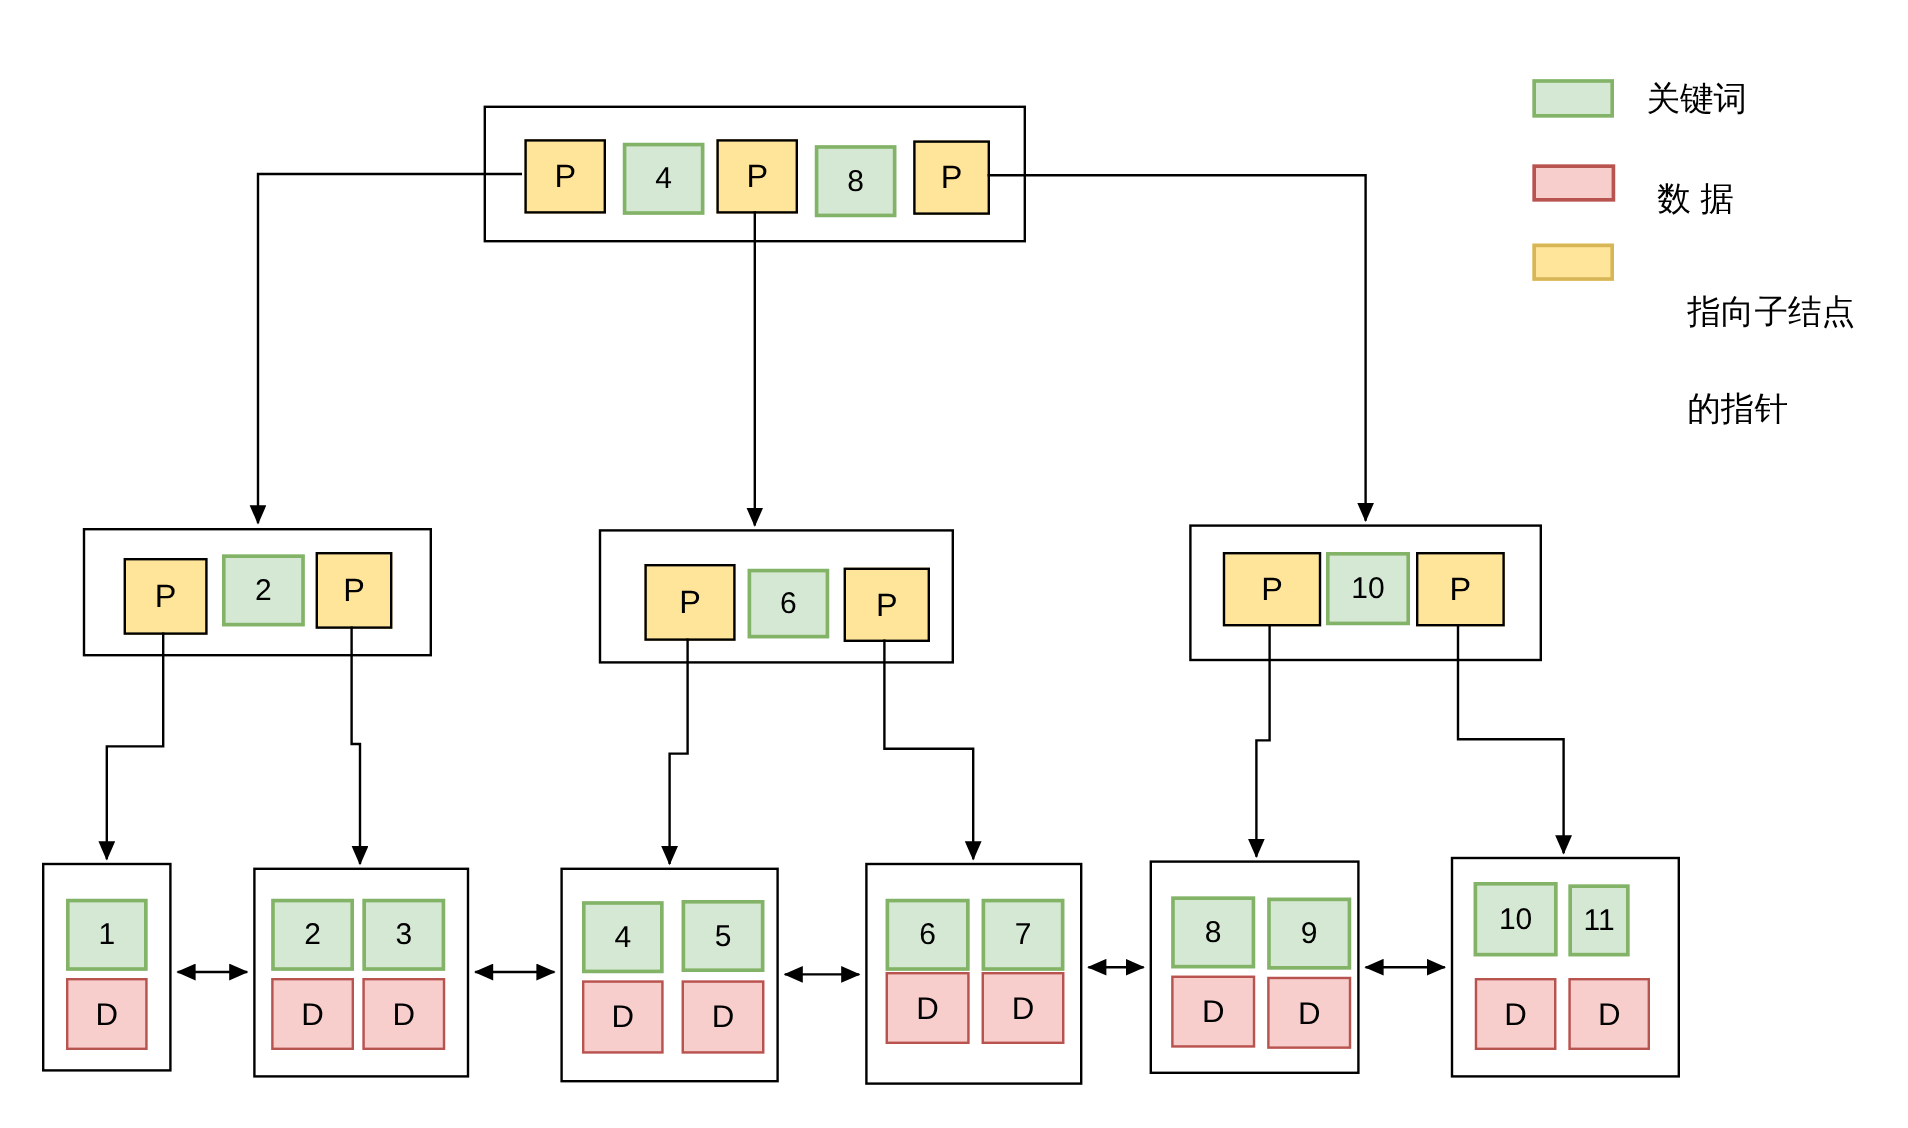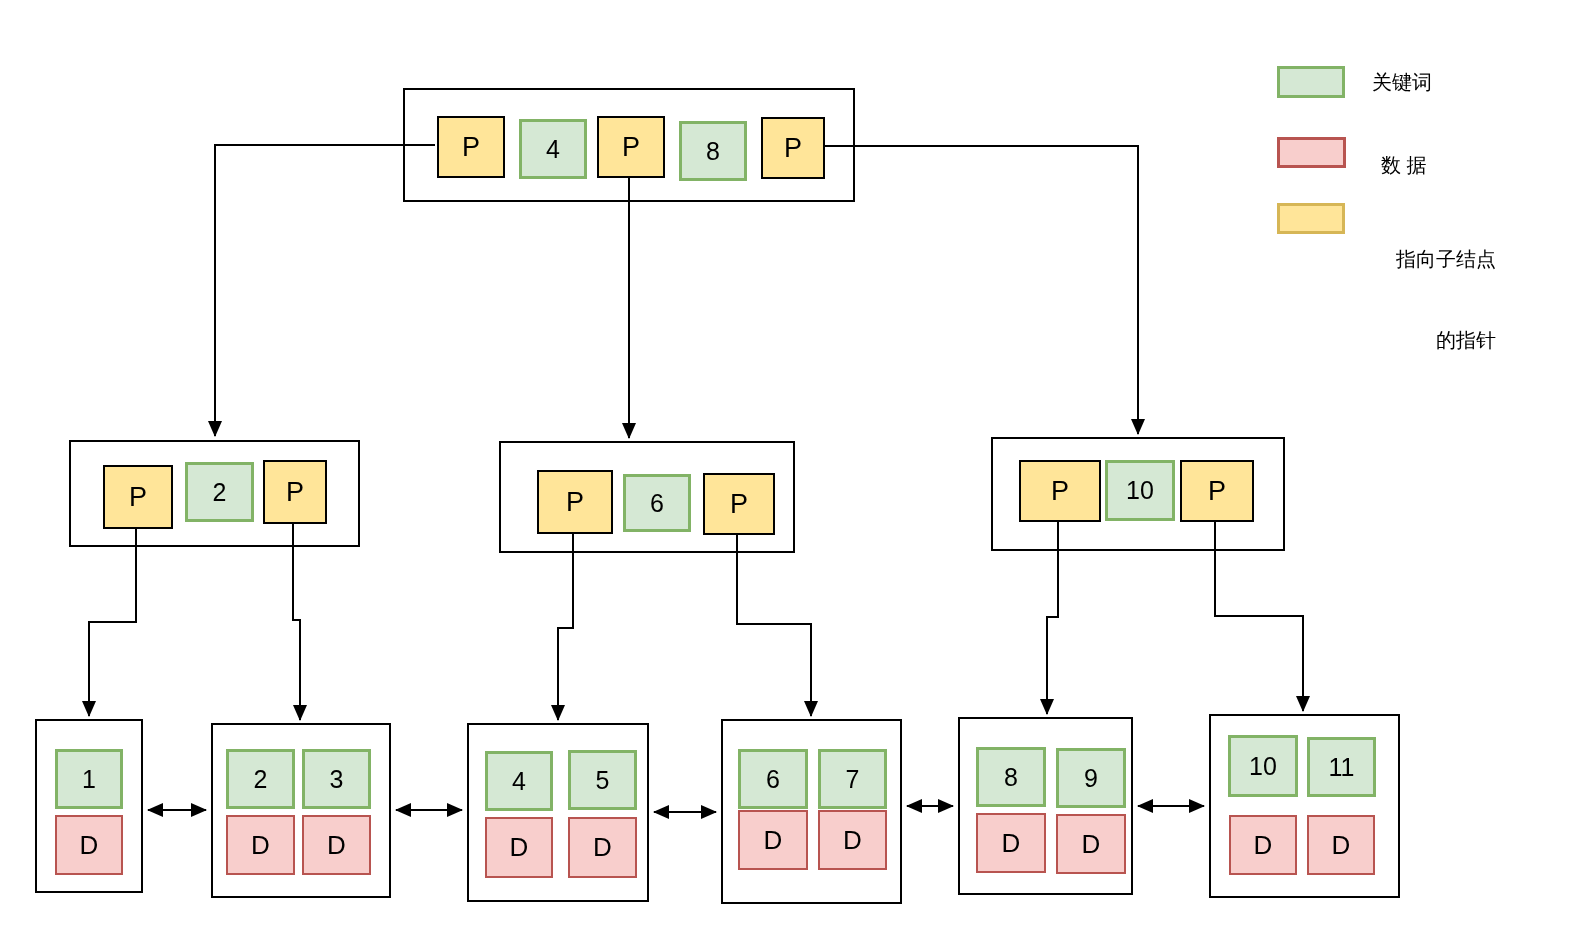--- a/index.html
+++ b/index.html
@@ -28,21 +28,21 @@
   .cell.pointer { background: #ffe599; border: 2px solid #000000; font-size: 27px; }
   .cell.key     { background: #d5e8d4; border: 3px solid #82b366; font-size: 25px; }
   .cell.data    { background: #f8cecc; border: 2px solid #b85450; font-size: 26px; }
   svg.overlay {
     position: absolute;
     left: 0; top: 0;
     z-index: 5;
     pointer-events: none;
   }
   .legend-swatch { position: absolute; box-sizing: border-box; }
-  .legend-label  { position: absolute; font-size: 20px; line-height: 27px; white-space: pre; }
+  .legend-label  { position: absolute; font-size: 28px; line-height: 27px; white-space: pre; }
 </style>
 </head>
 <body>
 
 <div class="canvas">
 
   <div class="node" style="left:403px;top:88px;width:452px;height:114px">
     <div class="cell pointer" style="left:32px;top:26px;width:68px;height:62px">P</div>
     <div class="cell key" style="left:114px;top:29px;width:68px;height:60px">4</div>
     <div class="cell pointer" style="left:192px;top:26px;width:68px;height:62px">P</div>
@@ -96,34 +96,34 @@
 
   <div class="node" style="left:958px;top:717px;width:175px;height:178px">
     <div class="cell key" style="left:16px;top:28px;width:70px;height:60px">8</div>
     <div class="cell key" style="left:96px;top:29px;width:70px;height:60px">9</div>
     <div class="cell data" style="left:16px;top:94px;width:70px;height:60px">D</div>
     <div class="cell data" style="left:96px;top:95px;width:70px;height:60px">D</div>
   </div>
 
   <div class="node" style="left:1209px;top:714px;width:191px;height:184px">
     <div class="cell key" style="left:17px;top:19px;width:70px;height:62px">10</div>
-    <div class="cell key" style="left:96px;top:21px;width:69px;height:60px">11</div>
+    <div class="cell key" style="left:96px;top:21px;width:51px;height:60px">11</div>
     <div class="cell data" style="left:18px;top:99px;width:68px;height:60px">D</div>
     <div class="cell data" style="left:96px;top:99px;width:68px;height:60px">D</div>
   </div>
 
   <div>
     <div class="legend-swatch" style="left:1277px;top:66px;width:68px;height:32px;background:#d5e8d4;border:3px solid #82b366"></div>
     <div class="legend-label" style="left:1372px;top:69px">关键词</div>
 
     <div class="legend-swatch" style="left:1277px;top:137px;width:69px;height:31px;background:#f8cecc;border:3px solid #b85450"></div>
     <div class="legend-label" style="left:1381px;top:152px">数 据</div>
 
     <div class="legend-swatch" style="left:1277px;top:203px;width:68px;height:31px;background:#ffe599;border:3px solid #d6b656"></div>
-    <div class="legend-label" style="left:1350px;top:192px;width:146px;text-align:right">
+    <div class="legend-label" style="left:1406px;top:192px;width:146px;text-align:left">
       <div>指向子结点</div>
       <div>的指针</div>
     </div>
   </div>
 
   <svg class="overlay" width="1590" height="940" viewBox="0 0 1590 940">
     <defs>
       <marker id="arrowEnd" markerUnits="userSpaceOnUse" markerWidth="18" markerHeight="16" refX="15" refY="7" orient="auto">
         <path d="M0,0 L16,7 L0,14 Z" fill="#000000"></path>
       </marker>

